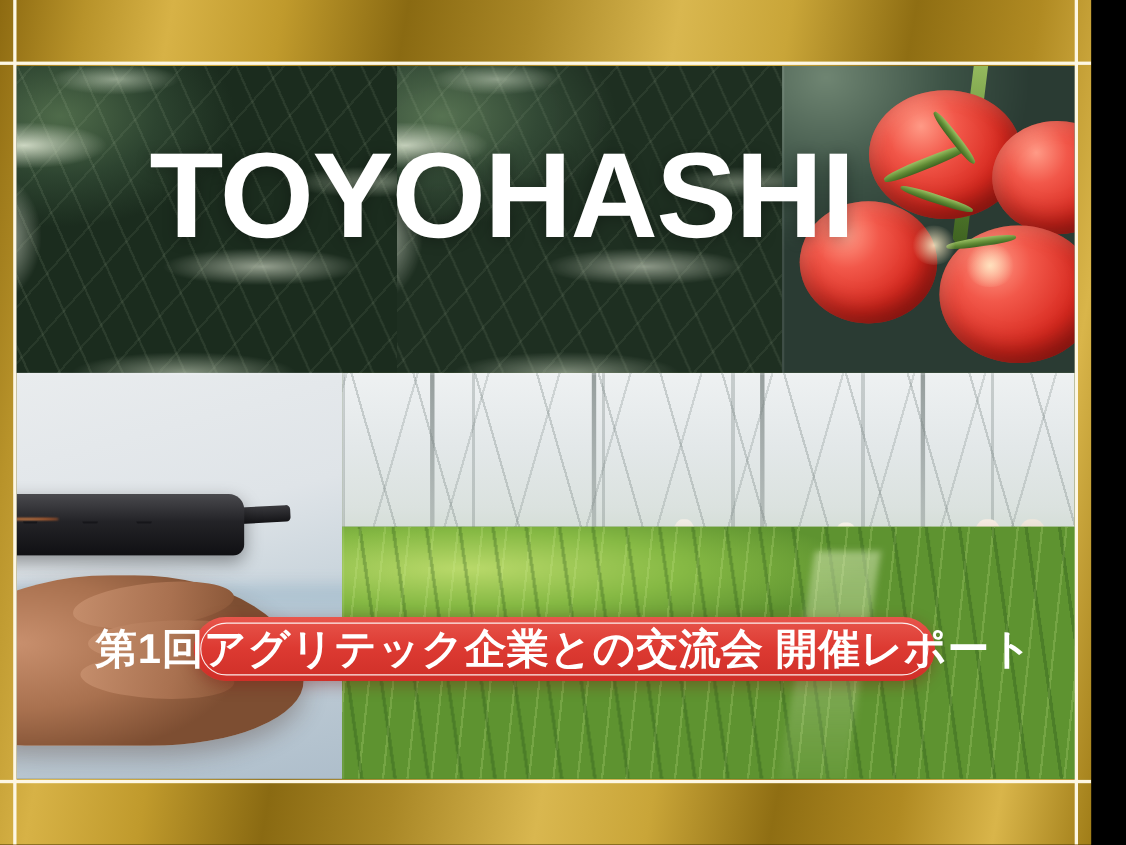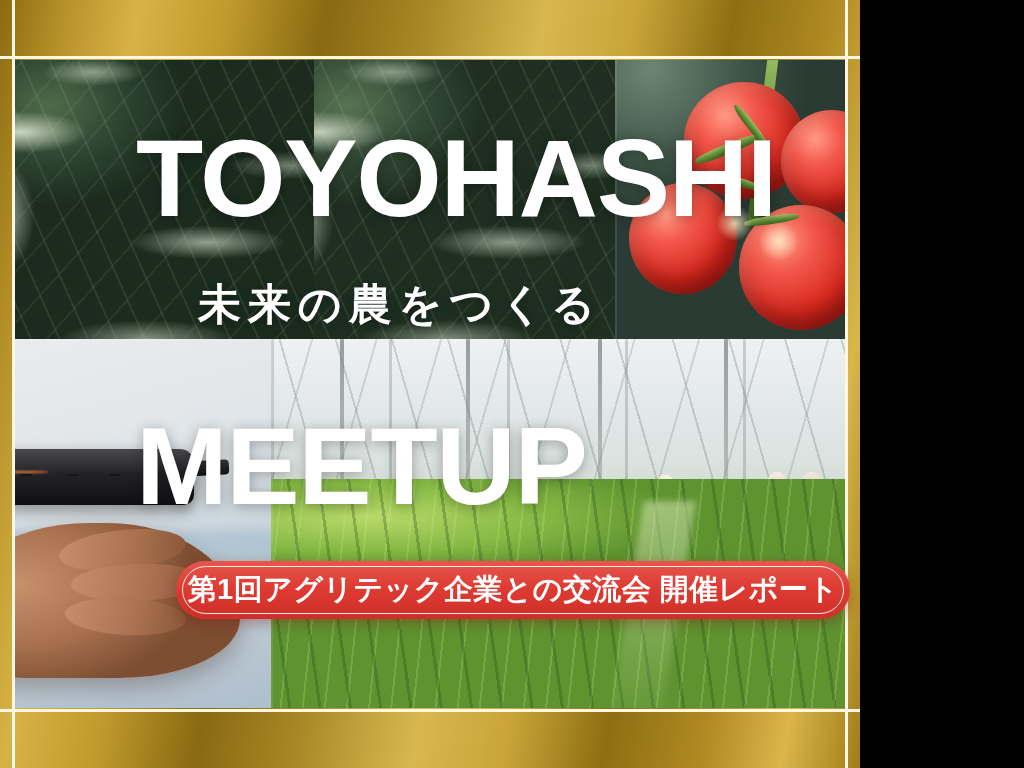--- a/index.html
+++ b/index.html
@@ -7,21 +7,21 @@
     margin: 0;
     padding: 0;
     background: #000;
   }
   body {
     font-family: "Liberation Sans", "DejaVu Sans", sans-serif;
   }
 
   .banner {
     position: relative;
-    width: 860px;
+    width: 992px;
     height: 768px;
     overflow: hidden;
     background: #8a6a12;
   }
 
   
   .gold-frame {
     position: absolute;
     inset: 0;
     background: linear-gradient(100deg,
@@ -332,21 +332,21 @@
     content: "";
     position: absolute;
     left: 6px; right: 6px; top: 5px; bottom: 5px;
     border: 1.5px solid rgba(255,255,255,.9);
     border-radius: 24px;
     pointer-events: none;
   }
   .badge-text {
     position: relative;
     color: #ffffff;
-    font-size: 29px;
+    font-size: 38px;
     font-weight: 700;
     letter-spacing: .015em;
     white-space: nowrap;
   }
 </style>
 </head>
 <body>
 
 <div class="banner">
 
@@ -426,25 +426,23 @@
   <div class="frame-line left"></div>
   <div class="frame-line right"></div>
 
   <div class="content">
 
     <div class="headline">
       <span class="line line-1">TOYOHASHI</span>
     </div>
 
     <div class="row-agri">
-      <span class="tagline">未来の農をつくる</span>
     </div>
 
     <div class="row-meetup">
-      <span class="line line-2" style="margin-top:0">MEETUP</span>
     </div>
 
     <div class="badge">
       <span class="badge-text">第1回アグリテック企業との交流会 開催レポート</span>
     </div>
 
   </div>
 </div>
 
 </body></html>

